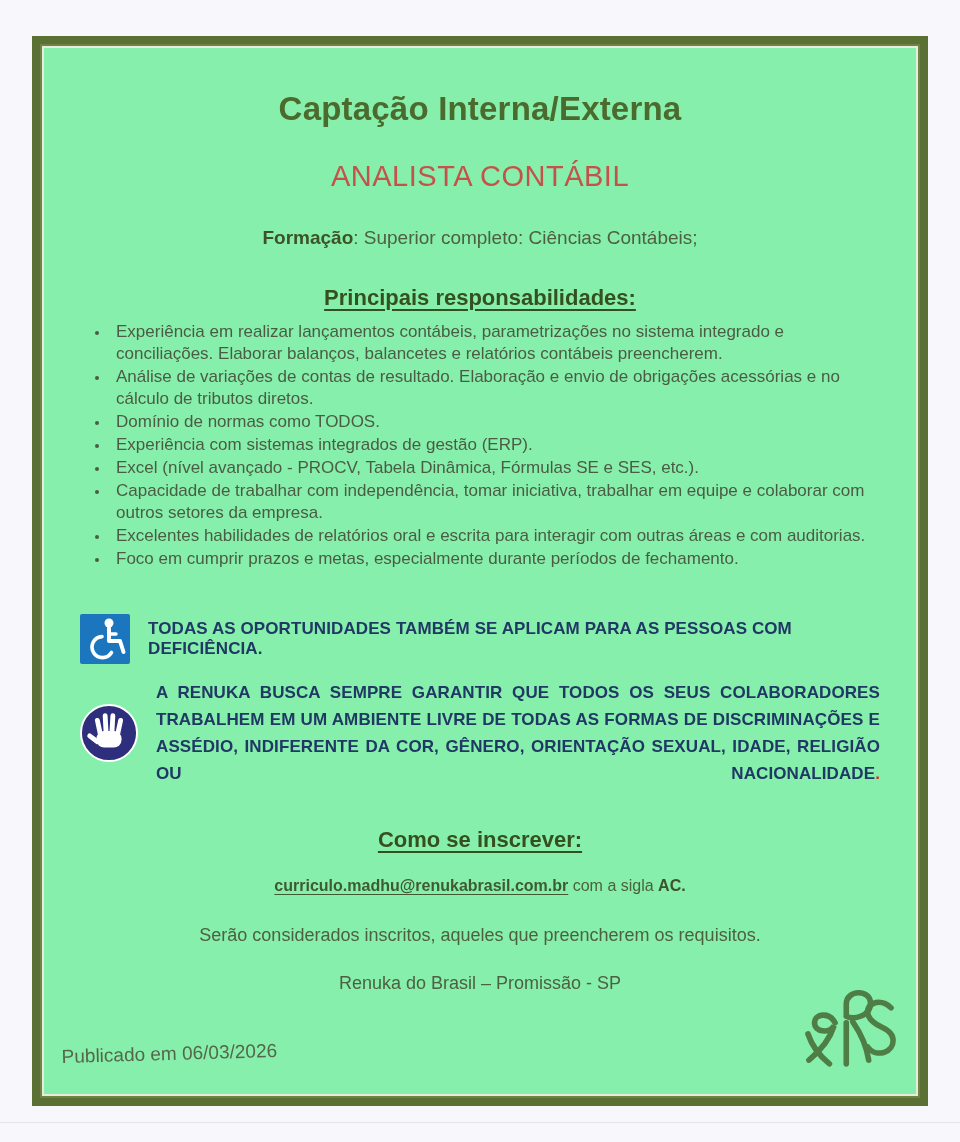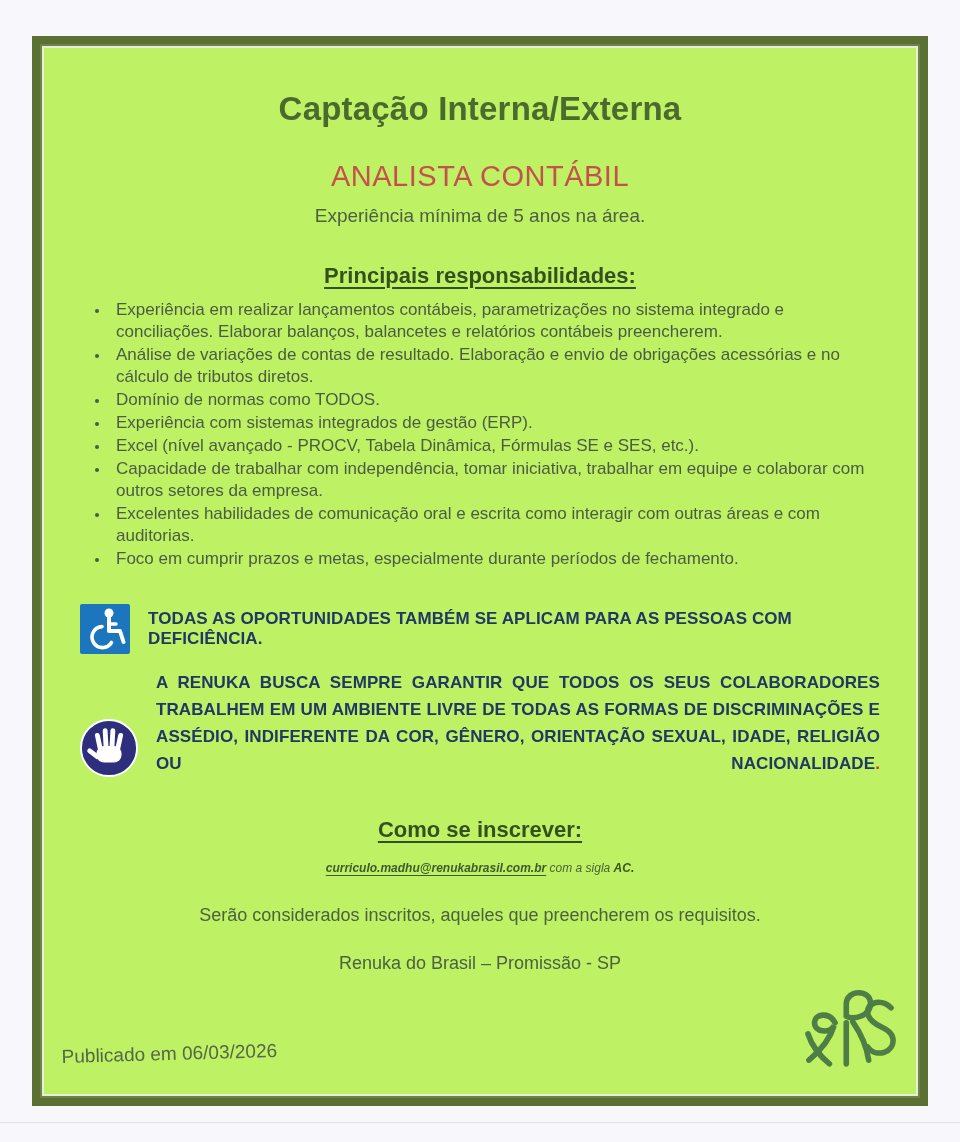--- a/index.html
+++ b/index.html
@@ -1,21 +1,21 @@
 <!DOCTYPE html>
 <html><head>
 <meta charset="utf-8">
 <style>
   * { margin:0; padding:0; box-sizing:border-box; }
   html,body { width:960px; height:1142px; background:#f8f8fc; font-family:"Liberation Sans", sans-serif; overflow:hidden; }
   .page { position:relative; width:960px; height:1142px; }
 
   .frame {
     position:absolute; left:32px; top:36px; width:896px; height:1070px;
-    background:#bef264; border:8px solid #5b7134;
+    background:#86efac; border:8px solid #5b7134;
   }
   .frame-inner {
     position:relative; width:100%; height:100%;
     border:2px solid #6e8444; outline:2px solid #e9ecdb; outline-offset:-4px;
     padding:26px 38px 0 38px; text-align:center;
   }
 
   .title { margin-top:18px; font-size:33px; font-weight:bold; color:#4b6a2e; letter-spacing:.2px; }
   .job-title { margin-top:32px; font-size:29px; font-weight:normal; color:#c5514b; letter-spacing:.5px; }
 
@@ -32,34 +32,34 @@
   .p-exper    { margin-top:12px; }
   .bold { font-weight:bold; }
   .darker { color:#3c5327; }
 
   ul.resp-list { margin:10px 0 0 30px; padding-right:14px; text-align:left; list-style:disc; }
   ul.resp-list li {
     font-size:17px; line-height:22px; color:#4b5c44; padding-left:6px; margin-bottom:1px;
   }
   ul.resp-list li::marker { color:#4b5c44; font-size:14px; }
 
-  .notice-row { display:flex; align-items:center; text-align:left; margin-top:34px; gap:18px; }
-  .notice-row.hand { margin-top:15px; align-items:flex-end; }
+  .notice-row { display:flex; align-items:center; text-align:left; margin-top:44px; gap:18px; }
+  .notice-row.hand { margin-top:15px; align-items:center; }
   .notice-text {
     font-size:17px; font-weight:bold; color:#203864; letter-spacing:.1px; flex:1;
   }
   .notice-text.justify { text-align:justify; text-align-last:justify; line-height:27px; }
   .red-period { color:#c5302b; }
 
   .icon-box { flex:0 0 auto; }
   .wheel-badge { width:50px; height:50px; background:#1b76bd; border-radius:2px; display:block; }
   .hand-badge  { width:58px; height:58px; display:block; }
 
   .p-preench { margin-top:22px; font-size:18px; color:#4c6138; }
-  .p-email   { margin-top:18px; font-size:12px; color:#4c6138;font-style:italic; }
+  .p-email   { margin-top:24px; font-size:16px; color:#4c6138; }
   .email-link { font-weight:bold; color:#3f5a2e; text-decoration:underline; text-underline-offset:3px; cursor:pointer; }
   .p-serao  { margin-top:30px; font-size:18px; color:#4d6042; }
   .p-local  { margin-top:27px; font-size:18px; color:#4d6042; }
 
   .publicado {
     position:absolute; left:20px; bottom:28px; font-size:19px; color:#55674a;
     transform:rotate(-1.6deg); transform-origin:left bottom;
   }
   .logo-wrap { position:absolute; right:12px; bottom:6px; width:112px; height:112px; }
 
@@ -69,32 +69,32 @@
 <body>
 
 <div class="page">
   <div class="frame">
     <div class="frame-inner">
 
       <div class="title">Captação Interna/Externa</div>
       <div class="job-title">ANALISTA CONTÁBIL</div>
 
 
-      <div class="body-text p-exper">Experiência mínima de 5 anos na área.</div>
+      <div class="body-text p-formacao"><span class="bold darker">Formação</span><span>: Superior completo: Ciências Contábeis;</span></div>
 
       <div class="section-heading h-responsab">Principais responsabilidades:</div>
 
       <ul class="resp-list">
         <li>Experiência em realizar lançamentos contábeis, parametrizações no sistema integrado e conciliações. Elaborar balanços, balancetes e relatórios contábeis preencherem.</li>
         <li>Análise de variações de contas de resultado. Elaboração e envio de obrigações acessórias e no cálculo de tributos diretos.</li>
         <li>Domínio de normas como TODOS.</li>
         <li>Experiência com sistemas integrados de gestão (ERP).</li>
         <li>Excel (nível avançado - PROCV, Tabela Dinâmica, Fórmulas SE e SES, etc.).</li>
         <li>Capacidade de trabalhar com independência, tomar iniciativa, trabalhar em equipe e colaborar com outros setores da empresa.</li>
-        <li>Excelentes habilidades de comunicação oral e escrita como interagir com outras áreas e com auditorias.</li>
+        <li>Excelentes habilidades de relatórios oral e escrita para interagir com outras áreas e com auditorias.</li>
         <li>Foco em cumprir prazos e metas, especialmente durante períodos de fechamento.</li>
       </ul>
 
       <div class="notice-row">
         <span class="icon-box">
           <svg class="wheel-badge" viewBox="0 0 50 50" aria-hidden="true">
             <circle cx="29" cy="9" r="4.5" fill="#ffffff"></circle>
             <path d="M29 14 L29 27 L40 27 L43.5 38" fill="none" stroke="#ffffff" stroke-width="4" stroke-linecap="round" stroke-linejoin="round"></path>
             <path d="M29 20 L36 20" stroke="#ffffff" stroke-width="3.5" stroke-linecap="round"></path>
             <path d="M31.5 38.5 A10.5 10.5 0 1 1 22 22.6" fill="none" stroke="#ffffff" stroke-width="3.6" stroke-linecap="round"></path>

